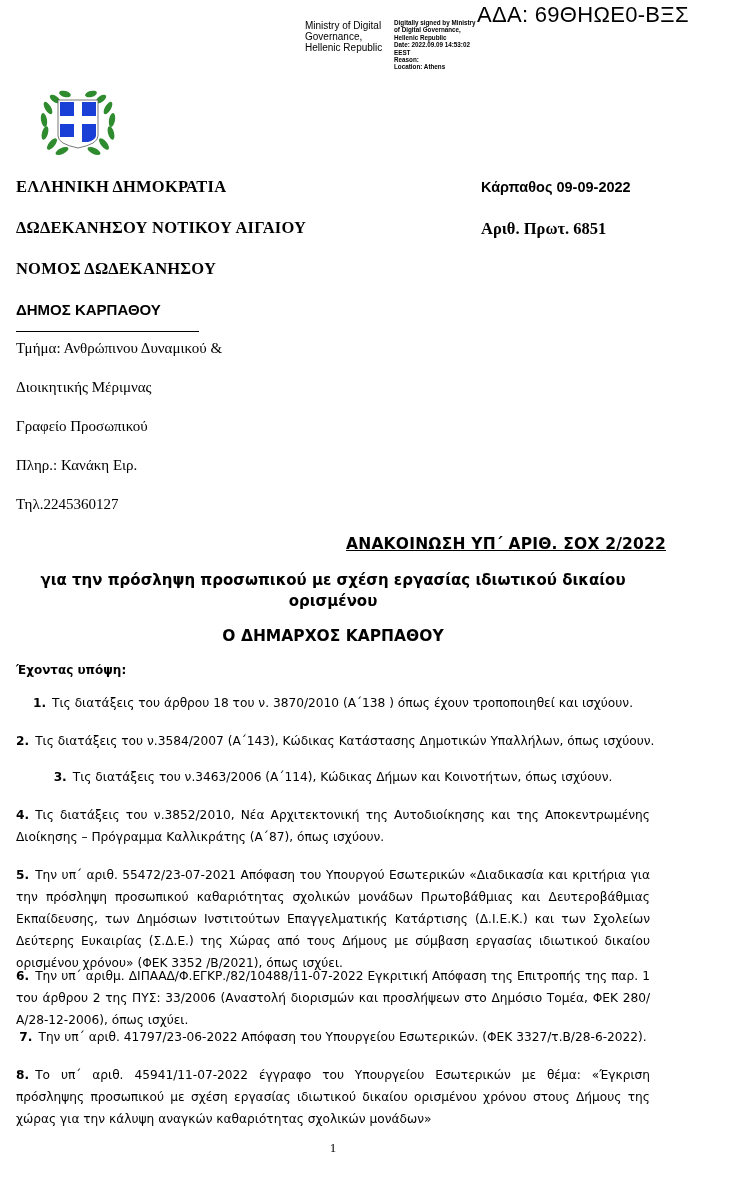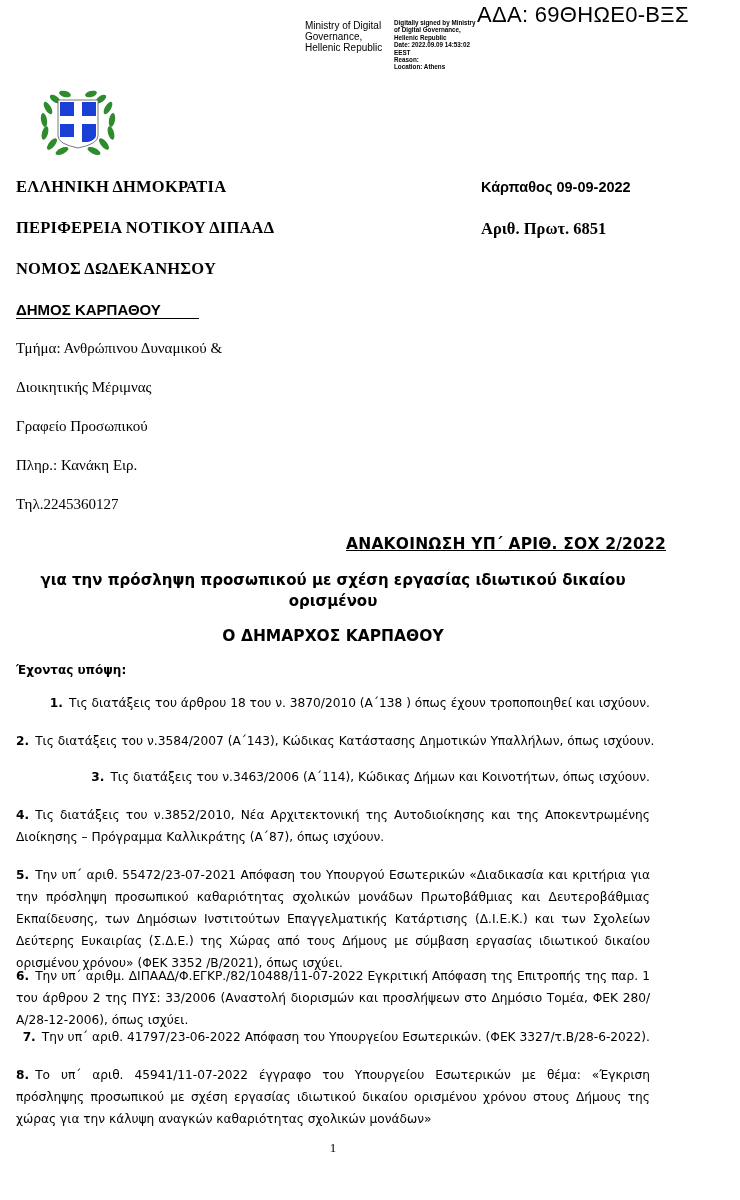--- a/index.html
+++ b/index.html
@@ -15,40 +15,40 @@
     .sig-org div { white-space: nowrap; }
     .sig-details { left: 394px; top: 19px; font-size: 6.3px; line-height: 7.4px; font-weight: bold; }
     .sig-details div { white-space: nowrap; }
 
     
     .emblem { left: 38px; top: 88px; width: 80px; height: 70px; }
 
     
     .hdr { left: 16px; font-size: 16.5px; font-weight: bold; letter-spacing: 0.2px; white-space: nowrap; }
     .hdr-dimos { left: 16px; top: 302px; font-size: 15px; font-weight: bold; white-space: nowrap;
-      border-bottom: 1.5px solid #000; padding-right: 38px; line-height: 15px; padding-bottom: 1px; }
+      border-bottom: 1.5px solid #000; padding-right: 38px; line-height: 15px; padding-bottom: 14px; }
 
     
     .date { left: 481px; top: 179px; font-size: 14.5px; font-weight: bold; }
     .protocol { left: 481px; top: 219px; font-size: 16.5px; font-weight: bold; }
 
     
     .dept { left: 16px; font-size: 15px; white-space: nowrap; }
 
     
     .center { left: 0; width: 666px; text-align: center; }
     .ann-title { top: 535px; font-size: 15.5px; font-weight: bold; text-decoration: underline; letter-spacing: 0.2px; text-align: right; }
     .subject { top: 570px; font-size: 15px; font-weight: bold; line-height: 21px; }
     .mayor { top: 627px; font-size: 15.5px; font-weight: bold; }
 
     .considering { left: 16px; top: 663px; font-size: 12px; font-weight: bold; }
 
     .item { left: 16px; width: 634px; font-size: 12.2px; line-height: 22px; text-align: justify; }
     .item .num { font-weight: bold; margin-right: 6px; }
-    .item.single { white-space: nowrap; text-align: right; }
+    .item.single { white-space: nowrap; text-align: center; }
 
     .page-num { left: 0; width: 666px; top: 1140px; text-align: center; font-size: 13px; }
   </style>
 </head>
 <body>
 
 <div class="abs sans ada">ΑΔΑ: 69ΘΗΩΕ0-ΒΞΣ</div>
 <div class="abs sans sig-org">
   <div>Ministry of Digital</div>
   <div>Governance,</div>
@@ -87,21 +87,21 @@
 
     <path d="M20 12 H60 V48 Q60 56 40 60 Q20 56 20 48 Z" fill="#ffffff" stroke="#555" stroke-width="0.8"></path>
     <rect x="22" y="14" width="14" height="14" fill="#1a3fd6"></rect>
     <rect x="44" y="14" width="14" height="14" fill="#1a3fd6"></rect>
     <rect x="22" y="36" width="14" height="13" fill="#1a3fd6"></rect>
     <path d="M44 36 H58 V48 Q57 52 50 54 H44 Z" fill="#1a3fd6"></path>
   </svg>
 </div>
 
 <div class="abs serif hdr" style="top:177px;">ΕΛΛΗΝΙΚΗ ΔΗΜΟΚΡΑΤΙΑ</div>
-<div class="abs serif hdr" style="top:218px;">ΠΕΡΙΦΕΡΕΙΑ ΝΟΤΙΚΟΥ ΔΙΠΑΑΔ</div>
+<div class="abs serif hdr" style="top:218px;">ΔΩΔΕΚΑΝΗΣΟΥ ΝΟΤΙΚΟΥ ΑΙΓΑΙΟΥ</div>
 <div class="abs serif hdr" style="top:259px;">ΝΟΜΟΣ ΔΩΔΕΚΑΝΗΣΟΥ</div>
 <div class="abs sans hdr-dimos">ΔΗΜΟΣ ΚΑΡΠΑΘΟΥ</div>
 
 <div class="abs sans date">Κάρπαθος 09-09-2022</div>
 <div class="abs serif protocol">Αριθ. Πρωτ. 6851</div>
 
 <div class="abs serif dept" style="top:340px;">Τμήμα: Ανθρώπινου Δυναμικού &amp;</div>
 <div class="abs serif dept" style="top:379px;">Διοικητικής Μέριμνας</div>
 <div class="abs serif dept" style="top:418px;">Γραφείο Προσωπικού</div>
 <div class="abs serif dept" style="top:457px;">Πληρ.: Κανάκη Ειρ.</div>

